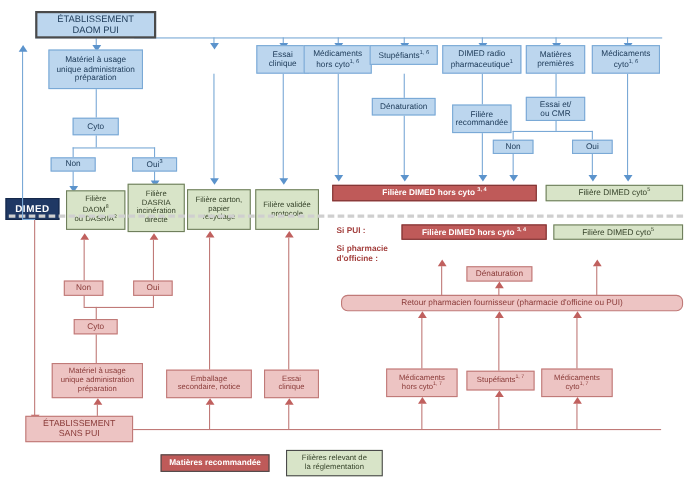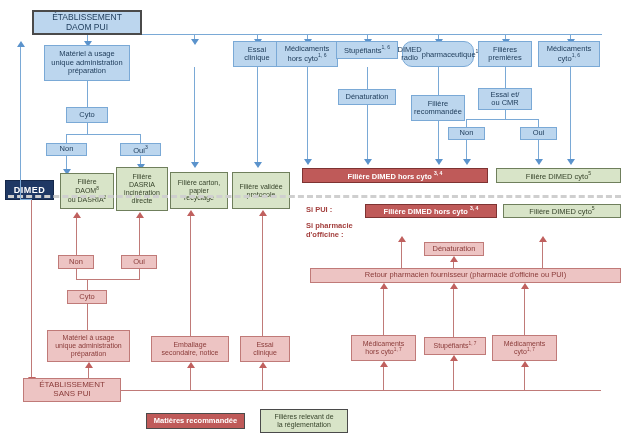--- a/index.html
+++ b/index.html
@@ -139,32 +139,32 @@
   </div>
 
   <div class="box blue" style="left:336px;top:41px;width:62px;height:18px;font-size:7.5px;">
     <span><span>Stupéfiants</span><sup>1, 6</sup></span>
   </div>
 
   <div class="box blue" style="left:338px;top:89px;width:58px;height:16px;font-size:7.5px;">
     <span>Dénaturation</span>
   </div>
 
-  <div class="box blue" style="left:402px;top:41px;width:72px;height:26px;font-size:7.5px;flex-direction:row;border-radius:10px;">
+  <div class="box blue" style="left:402px;top:41px;width:72px;height:26px;font-size:7.5px;flex-direction:column;">
     <span>DIMED radio</span>
     <span><span>pharmaceutique</span><sup>1</sup></span>
   </div>
 
   <div class="box blue" style="left:411px;top:95px;width:54px;height:26px;font-size:7.5px;flex-direction:column;">
     <span>Filière</span>
     <span>recommandée</span>
   </div>
 
   <div class="box blue" style="left:478px;top:41px;width:54px;height:26px;font-size:7.5px;flex-direction:column;">
-    <span>Filières</span>
+    <span>Matières</span>
     <span>premières</span>
   </div>
 
   <div class="box blue" style="left:478px;top:88px;width:54px;height:22px;font-size:7.5px;flex-direction:column;">
     <span>Essai et/</span>
     <span>ou CMR</span>
   </div>
 
   <div class="box blue" style="left:448px;top:127px;width:37px;height:13px;font-size:7.5px;">
     <span>Non</span>
@@ -231,21 +231,21 @@
 
   <div class="box green" style="left:503px;top:204px;width:118px;height:14px;font-size:7.5px;">
     <span><span>Filière DIMED cyto</span><sup>5</sup></span>
   </div>
 
 
   <div class="box pink" style="left:424px;top:242px;width:60px;height:14px;font-size:7.5px;">
     <span>Dénaturation</span>
   </div>
 
-  <div class="box pink" style="left:310px;top:268px;width:311px;height:15px;font-size:7.5px;">
+  <div class="box pink" style="left:310px;top:268px;width:311px;height:15px;font-size:7.5px;border-radius:6px;">
     <span>Retour pharmacien fournisseur (pharmacie d'officine ou PUI)</span>
   </div>
 
   <div class="lnp" style="left:401px;top:242px;width:1px;height:27px;"></div>
   <div class="arw arw-u-p" style="left:398px;top:236px;"></div>
   <div class="lnp" style="left:542px;top:242px;width:1px;height:27px;"></div>
   <div class="arw arw-u-p" style="left:539px;top:236px;"></div>
 
   <div class="lnp" style="left:453px;top:262px;width:1px;height:7px;"></div>
   <div class="arw arw-u-p" style="left:450px;top:256px;"></div>

